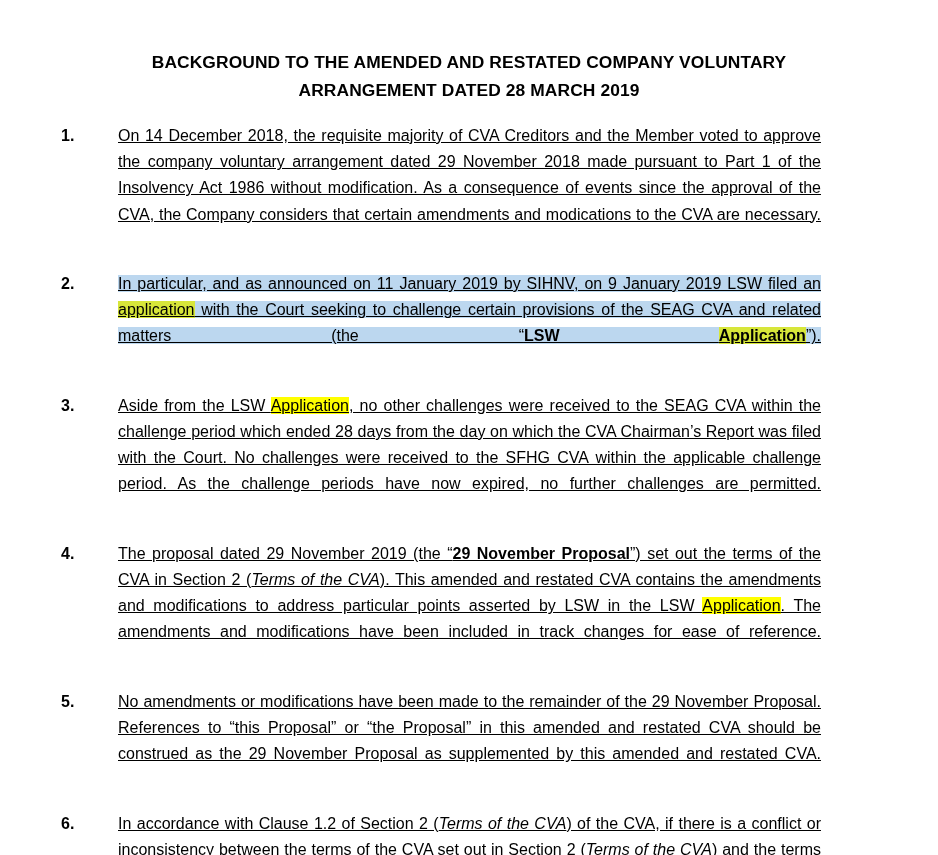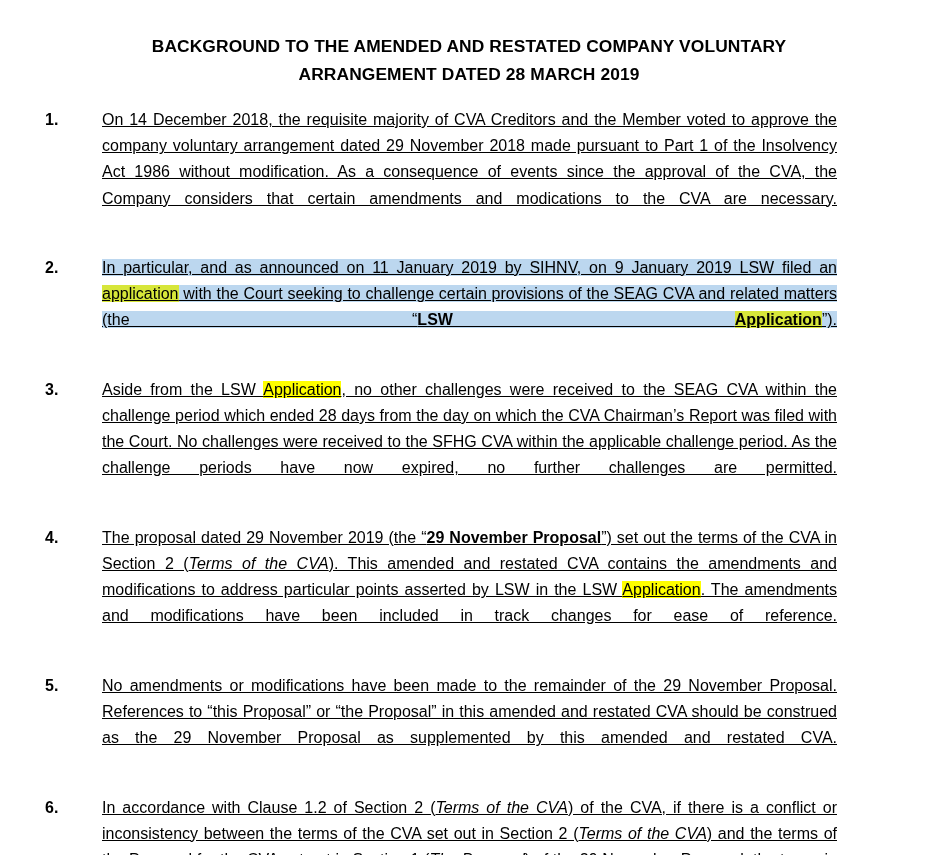--- a/index.html
+++ b/index.html
@@ -13,21 +13,21 @@
     height: 855px;
     font-family: "Liberation Sans", sans-serif;
     color: #000000;
     overflow: hidden;
   }
   .page {
     position: relative;
     width: 938px;
     height: 855px;
     box-sizing: border-box;
-    padding: 0;
+    padding: 16px;
     background: #ffffff;
   }
   .doc-title {
     margin: 0;
     padding: 32px 118px 0 118px;
     text-align: center;
     font-size: 17.4px;
     font-weight: bold;
     line-height: 28px;
     letter-spacing: 0.1px;

